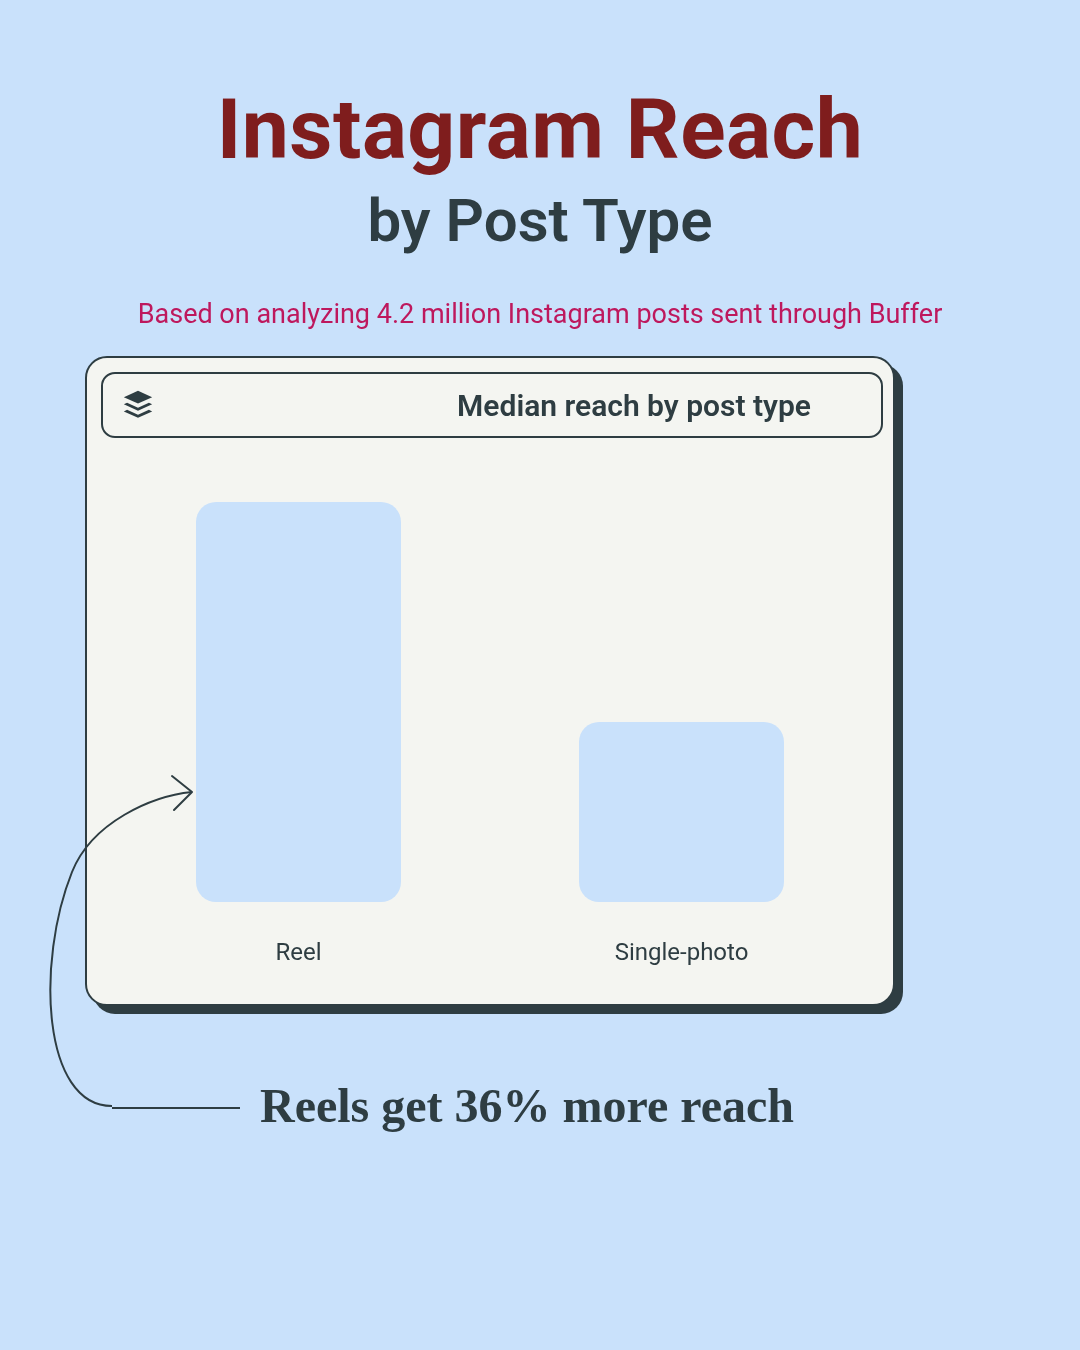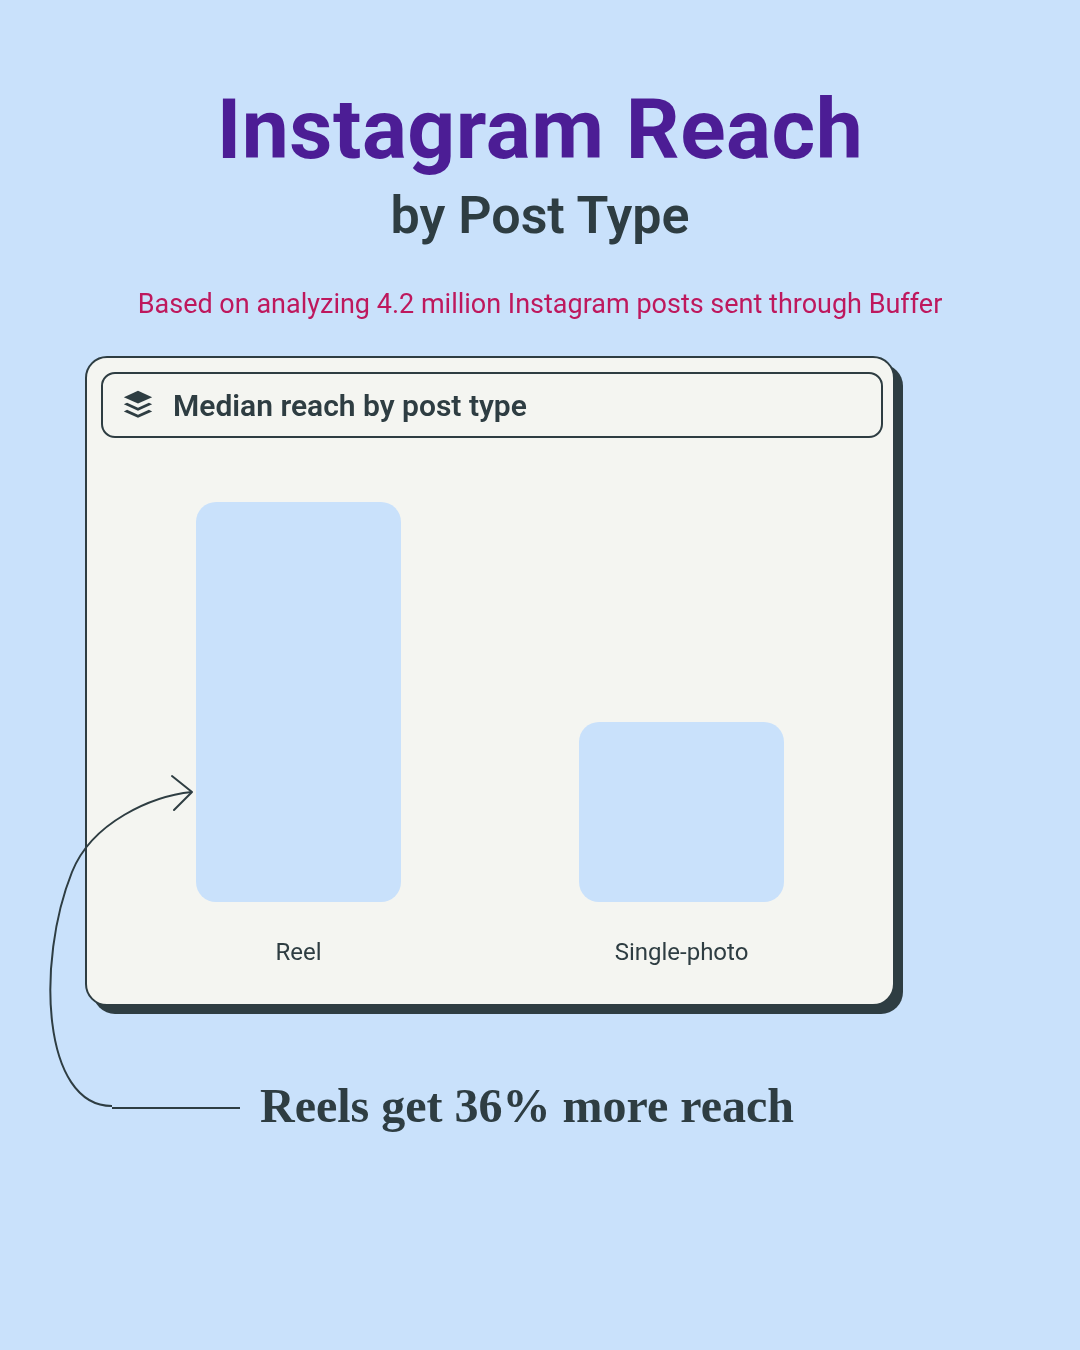--- a/index.html
+++ b/index.html
@@ -18,24 +18,24 @@
     height: 100%;
   }
   .title-block {
     text-align: center;
     padding-top: 80px;
   }
   .title-line1 {
     font-size: 84px;
     font-weight: 700;
     letter-spacing: 0.5px;
-    color: #4c1d95;
+    color: #7f1d1d;
   }
   .title-line2 {
-    font-size: 52px;
+    font-size: 60px;
     font-weight: 600;
     color: #2e3d42;
     margin-top: 6px;
   }
   .subtitle {
     font-size: 27px;
     font-weight: 400;
     color: #be185d;
     margin-top: 42px;
   }
@@ -64,21 +64,21 @@
     align-items: center;
   }
   .icon-wrap {
     width: 70px;
     display: flex;
     align-items: center;
     justify-content: center;
   }
   .card-title {
     flex: 1;
-    text-align: left;
+    text-align: right;
     font-size: 30px;
     font-weight: 600;
     color: #2e3d42;
     padding-right: 70px;
   }
   
   .bars {
     position: absolute;
     left: 0;
     right: 0;

